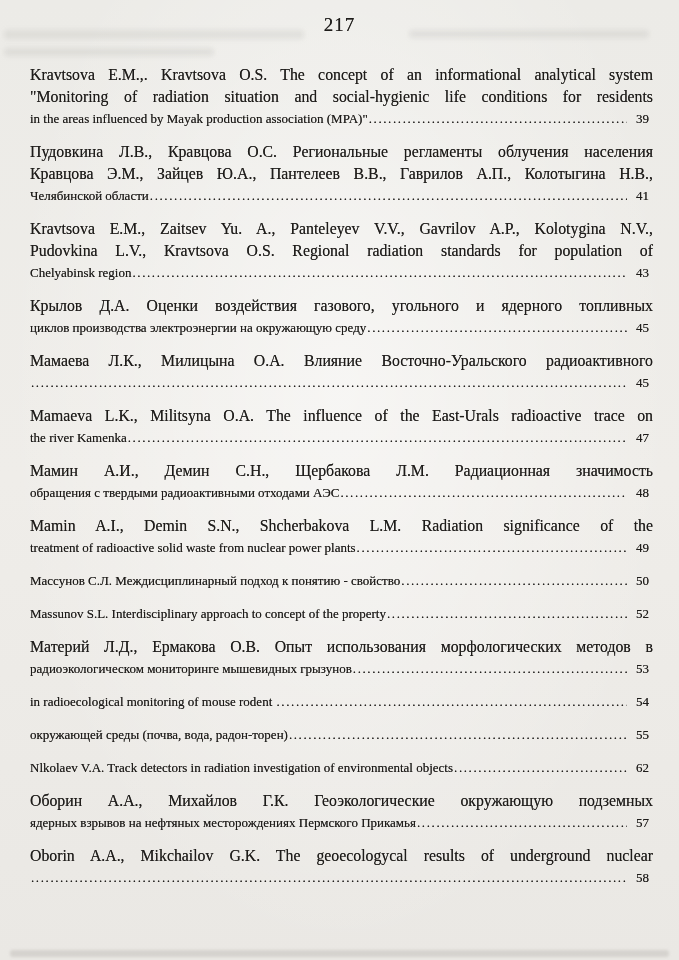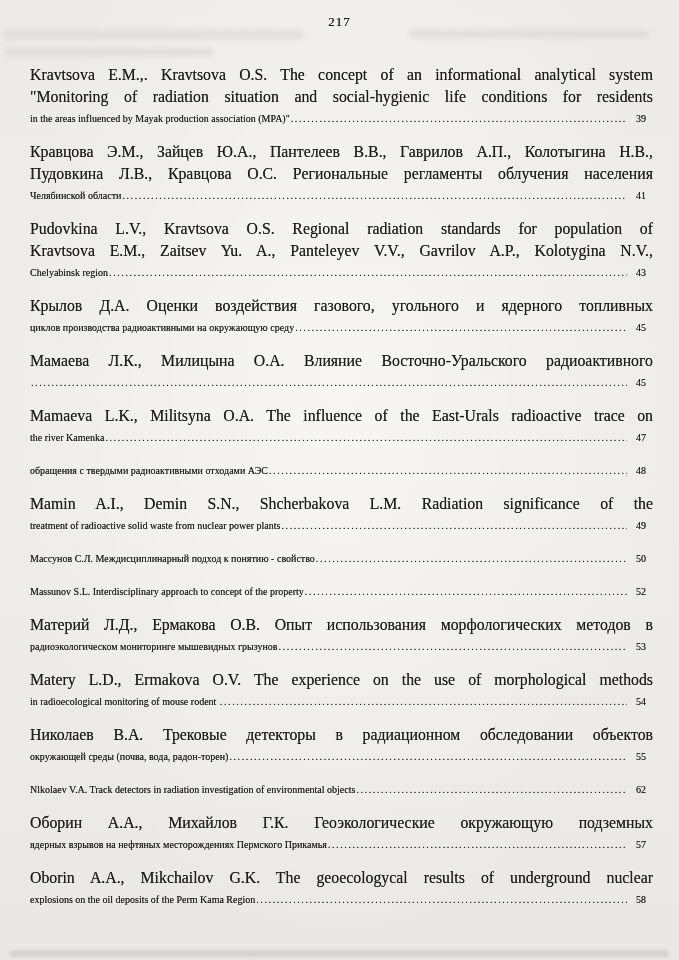--- a/index.html
+++ b/index.html
@@ -13,21 +13,21 @@
     background-image:
       radial-gradient(ellipse at 50% 40%, rgba(255,255,255,0.5) 0%, rgba(255,255,255,0) 70%),
       linear-gradient(180deg, #ecebe7 0%, #efede9 50%, #eae8e4 100%);
     font-family: "Liberation Serif", "DejaVu Serif", serif;
     color: #1e1c1a;
   }
   .header-num {
     position: absolute;
     top: 14px; left: 0; width: 100%;
     text-align: center;
-    font-size: 13px;
+    font-size: 19px;
     letter-spacing: 1px;
     text-shadow: 0 0 0.6px rgba(30,28,26,0.75);
   }
   .toc {
     position: absolute;
     left: 30px; top: 64px;
     width: 623px;
   }
   .entry { margin-bottom: 11px; }
   .jline {
@@ -35,21 +35,21 @@
     line-height: 22px;
     text-align: justify;
     text-align-last: justify;
     text-justify: inter-word;
     white-space: normal;
     text-shadow: 0 0 0.6px rgba(30,28,26,0.7);
   }
   .lastline {
     display: flex;
     align-items: baseline;
-    font-size: 10px;
+    font-size: 13px;
     line-height: 22px;
     text-shadow: 0 0 0.6px rgba(30,28,26,0.7);
   }
   .ltext { flex: 0 0 auto; white-space: nowrap; }
   .leader {
     flex: 1 1 auto;
     min-width: 0;
     overflow: hidden;
     white-space: nowrap;
     letter-spacing: 1.6px;
@@ -97,43 +97,43 @@
     <div class="jline">Kravtsova E.M.,. Kravtsova O.S. The concept of an informational analytical system</div>
     <div class="jline">"Monitoring of radiation situation and social-hygienic life conditions for residents</div>
     <div class="lastline">
       <span class="ltext">in the areas influenced by Mayak production association (MPA)"</span>
       <span class="leader">........................................................................................................................................................................................</span>
       <span class="pageref">39</span>
     </div>
   </div>
 
   <div class="entry">
+    <div class="jline">Пудовкина Л.В., Кравцова О.С. Региональные регламенты облучения населения</div>
     <div class="jline">Кравцова Э.М., Зайцев Ю.А., Пантелеев В.В., Гаврилов А.П., Колотыгина Н.В.,</div>
-    <div class="jline">Пудовкина Л.В., Кравцова О.С. Региональные регламенты облучения населения</div>
     <div class="lastline">
       <span class="ltext">Челябинской области</span>
       <span class="leader">........................................................................................................................................................................................</span>
       <span class="pageref">41</span>
     </div>
   </div>
 
   <div class="entry">
+    <div class="jline">Kravtsova E.M., Zaitsev Yu. A., Panteleyev V.V., Gavrilov A.P., Kolotygina N.V.,</div>
     <div class="jline">Pudovkina L.V., Kravtsova O.S. Regional radiation standards for population of</div>
-    <div class="jline">Kravtsova E.M., Zaitsev Yu. A., Panteleyev V.V., Gavrilov A.P., Kolotygina N.V.,</div>
     <div class="lastline">
       <span class="ltext">Chelyabinsk region</span>
       <span class="leader">........................................................................................................................................................................................</span>
       <span class="pageref">43</span>
     </div>
   </div>
 
   <div class="entry">
     <div class="jline">Крылов Д.А. Оценки воздействия газового, угольного и ядерного топливных</div>
     <div class="lastline">
-      <span class="ltext">циклов производства радиоактивными на окружающую среду</span>
+      <span class="ltext">циклов производства электроэнергии на окружающую среду</span>
       <span class="leader">........................................................................................................................................................................................</span>
       <span class="pageref">45</span>
     </div>
   </div>
 
   <div class="entry">
     <div class="jline">Мамаева Л.К., Милицына О.А. Влияние Восточно-Уральского радиоактивного</div>
     <div class="lastline">
       <span class="leader">........................................................................................................................................................................................</span>
       <span class="pageref">45</span>
@@ -143,20 +143,21 @@
   <div class="entry">
     <div class="jline">Mamaeva L.K., Militsyna O.A. The influence of the East-Urals radioactive trace on</div>
     <div class="lastline">
       <span class="ltext">the river Kamenka</span>
       <span class="leader">........................................................................................................................................................................................</span>
       <span class="pageref">47</span>
     </div>
   </div>
 
   <div class="entry">
+    <div class="jline">Мамин А.И., Демин С.Н., Щербакова Л.М. Радиационная значимость</div>
     <div class="lastline">
       <span class="ltext">обращения с твердыми радиоактивными отходами АЭС</span>
       <span class="leader">........................................................................................................................................................................................</span>
       <span class="pageref">48</span>
     </div>
   </div>
 
   <div class="entry">
     <div class="jline">Mamin A.I., Demin S.N., Shcherbakova L.M. Radiation significance of the</div>
     <div class="lastline">
@@ -185,30 +186,28 @@
   <div class="entry">
     <div class="jline">Материй Л.Д., Ермакова О.В. Опыт использования морфологических методов в</div>
     <div class="lastline">
       <span class="ltext">радиоэкологическом мониторинге мышевидных грызунов</span>
       <span class="leader">........................................................................................................................................................................................</span>
       <span class="pageref">53</span>
     </div>
   </div>
 
   <div class="entry">
-    <div class="jline">Matery L.D., Ermakova O.V. The experience on the use of morphological methods</div>
     <div class="lastline">
       <span class="ltext">in radioecological monitoring of mouse rodent&nbsp;</span>
       <span class="leader">........................................................................................................................................................................................</span>
       <span class="pageref">54</span>
     </div>
   </div>
 
   <div class="entry">
-    <div class="jline">Николаев В.А. Трековые детекторы в радиационном обследовании объектов</div>
     <div class="lastline">
       <span class="ltext">окружающей среды (почва, вода, радон-торен)</span>
       <span class="leader">........................................................................................................................................................................................</span>
       <span class="pageref">55</span>
     </div>
   </div>
 
   <div class="entry">
     <div class="lastline">
       <span class="ltext">Nlkolaev V.A. Track detectors in radiation investigation of environmental objects</span>
@@ -222,21 +221,20 @@
     <div class="lastline">
       <span class="ltext">ядерных взрывов на нефтяных месторождениях Пермского Прикамья</span>
       <span class="leader">........................................................................................................................................................................................</span>
       <span class="pageref">57</span>
     </div>
   </div>
 
   <div class="entry">
     <div class="jline">Oborin A.A., Mikchailov G.K. The geoecologycal results of underground nuclear</div>
     <div class="lastline">
-      <span class="ltext">explosions on the oil deposits of the Perm Kama Region</span>
       <span class="leader">........................................................................................................................................................................................</span>
       <span class="pageref">58</span>
     </div>
   </div>
 
 </div>
 
 <div class="bottom-band"></div>
 
 </body></html>

